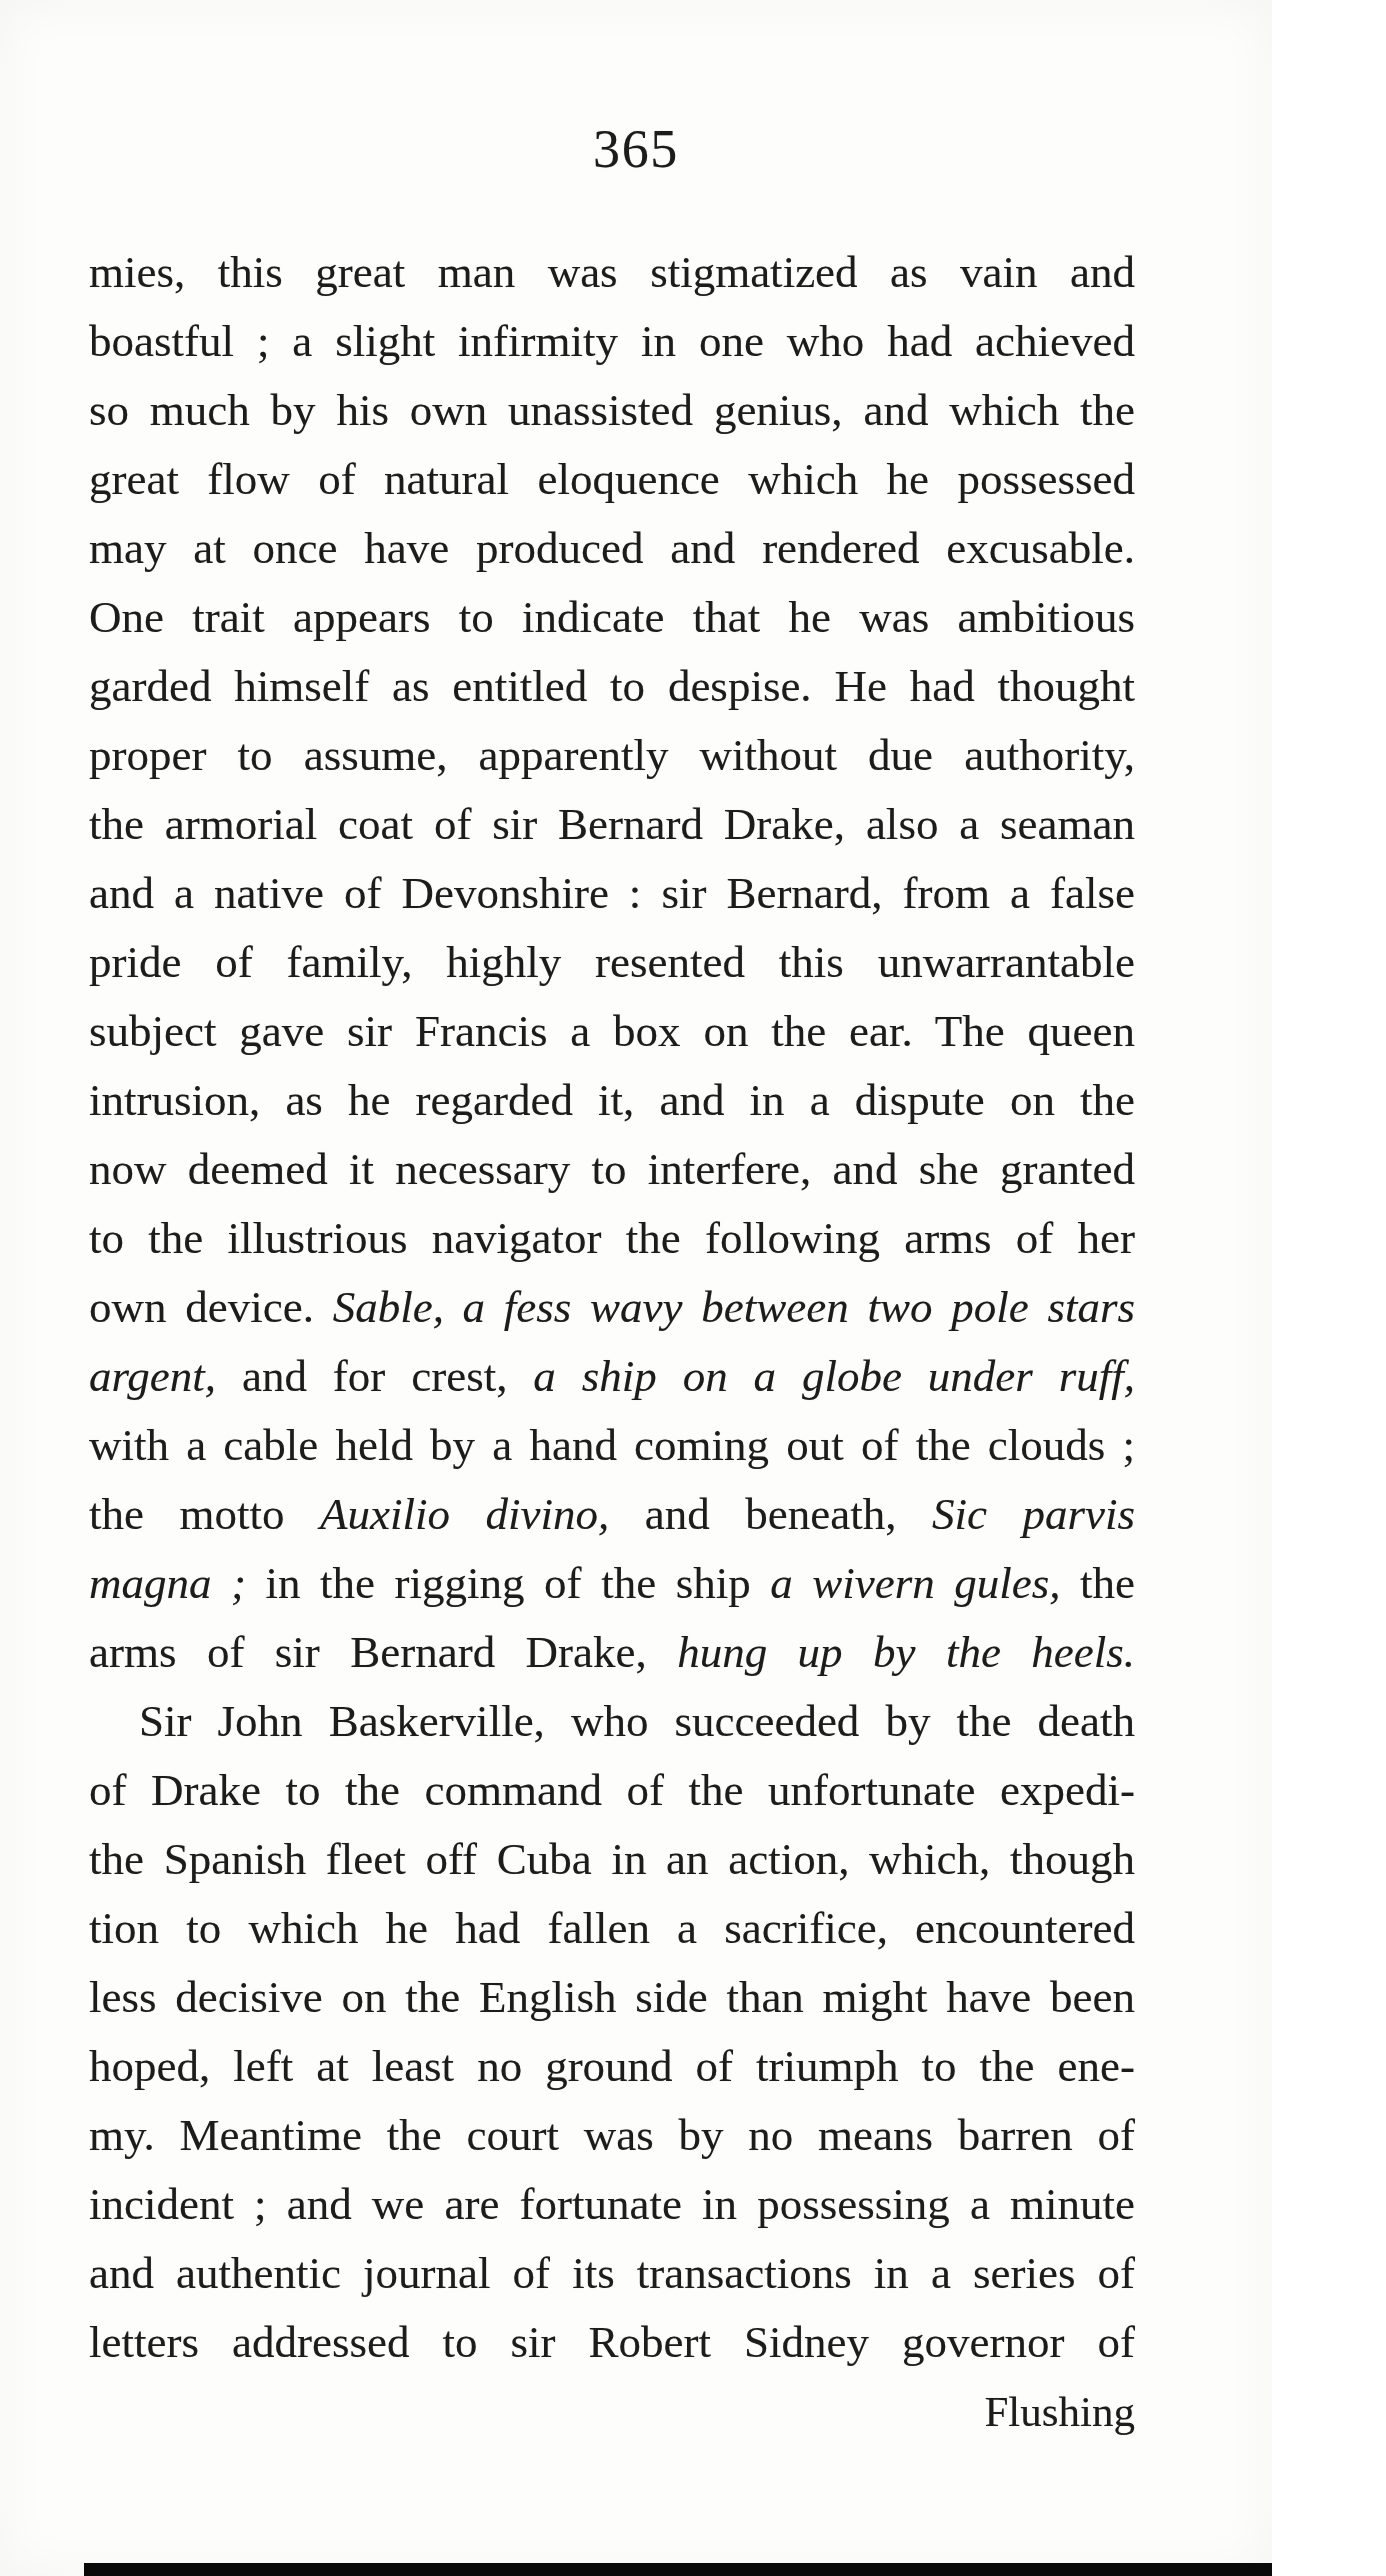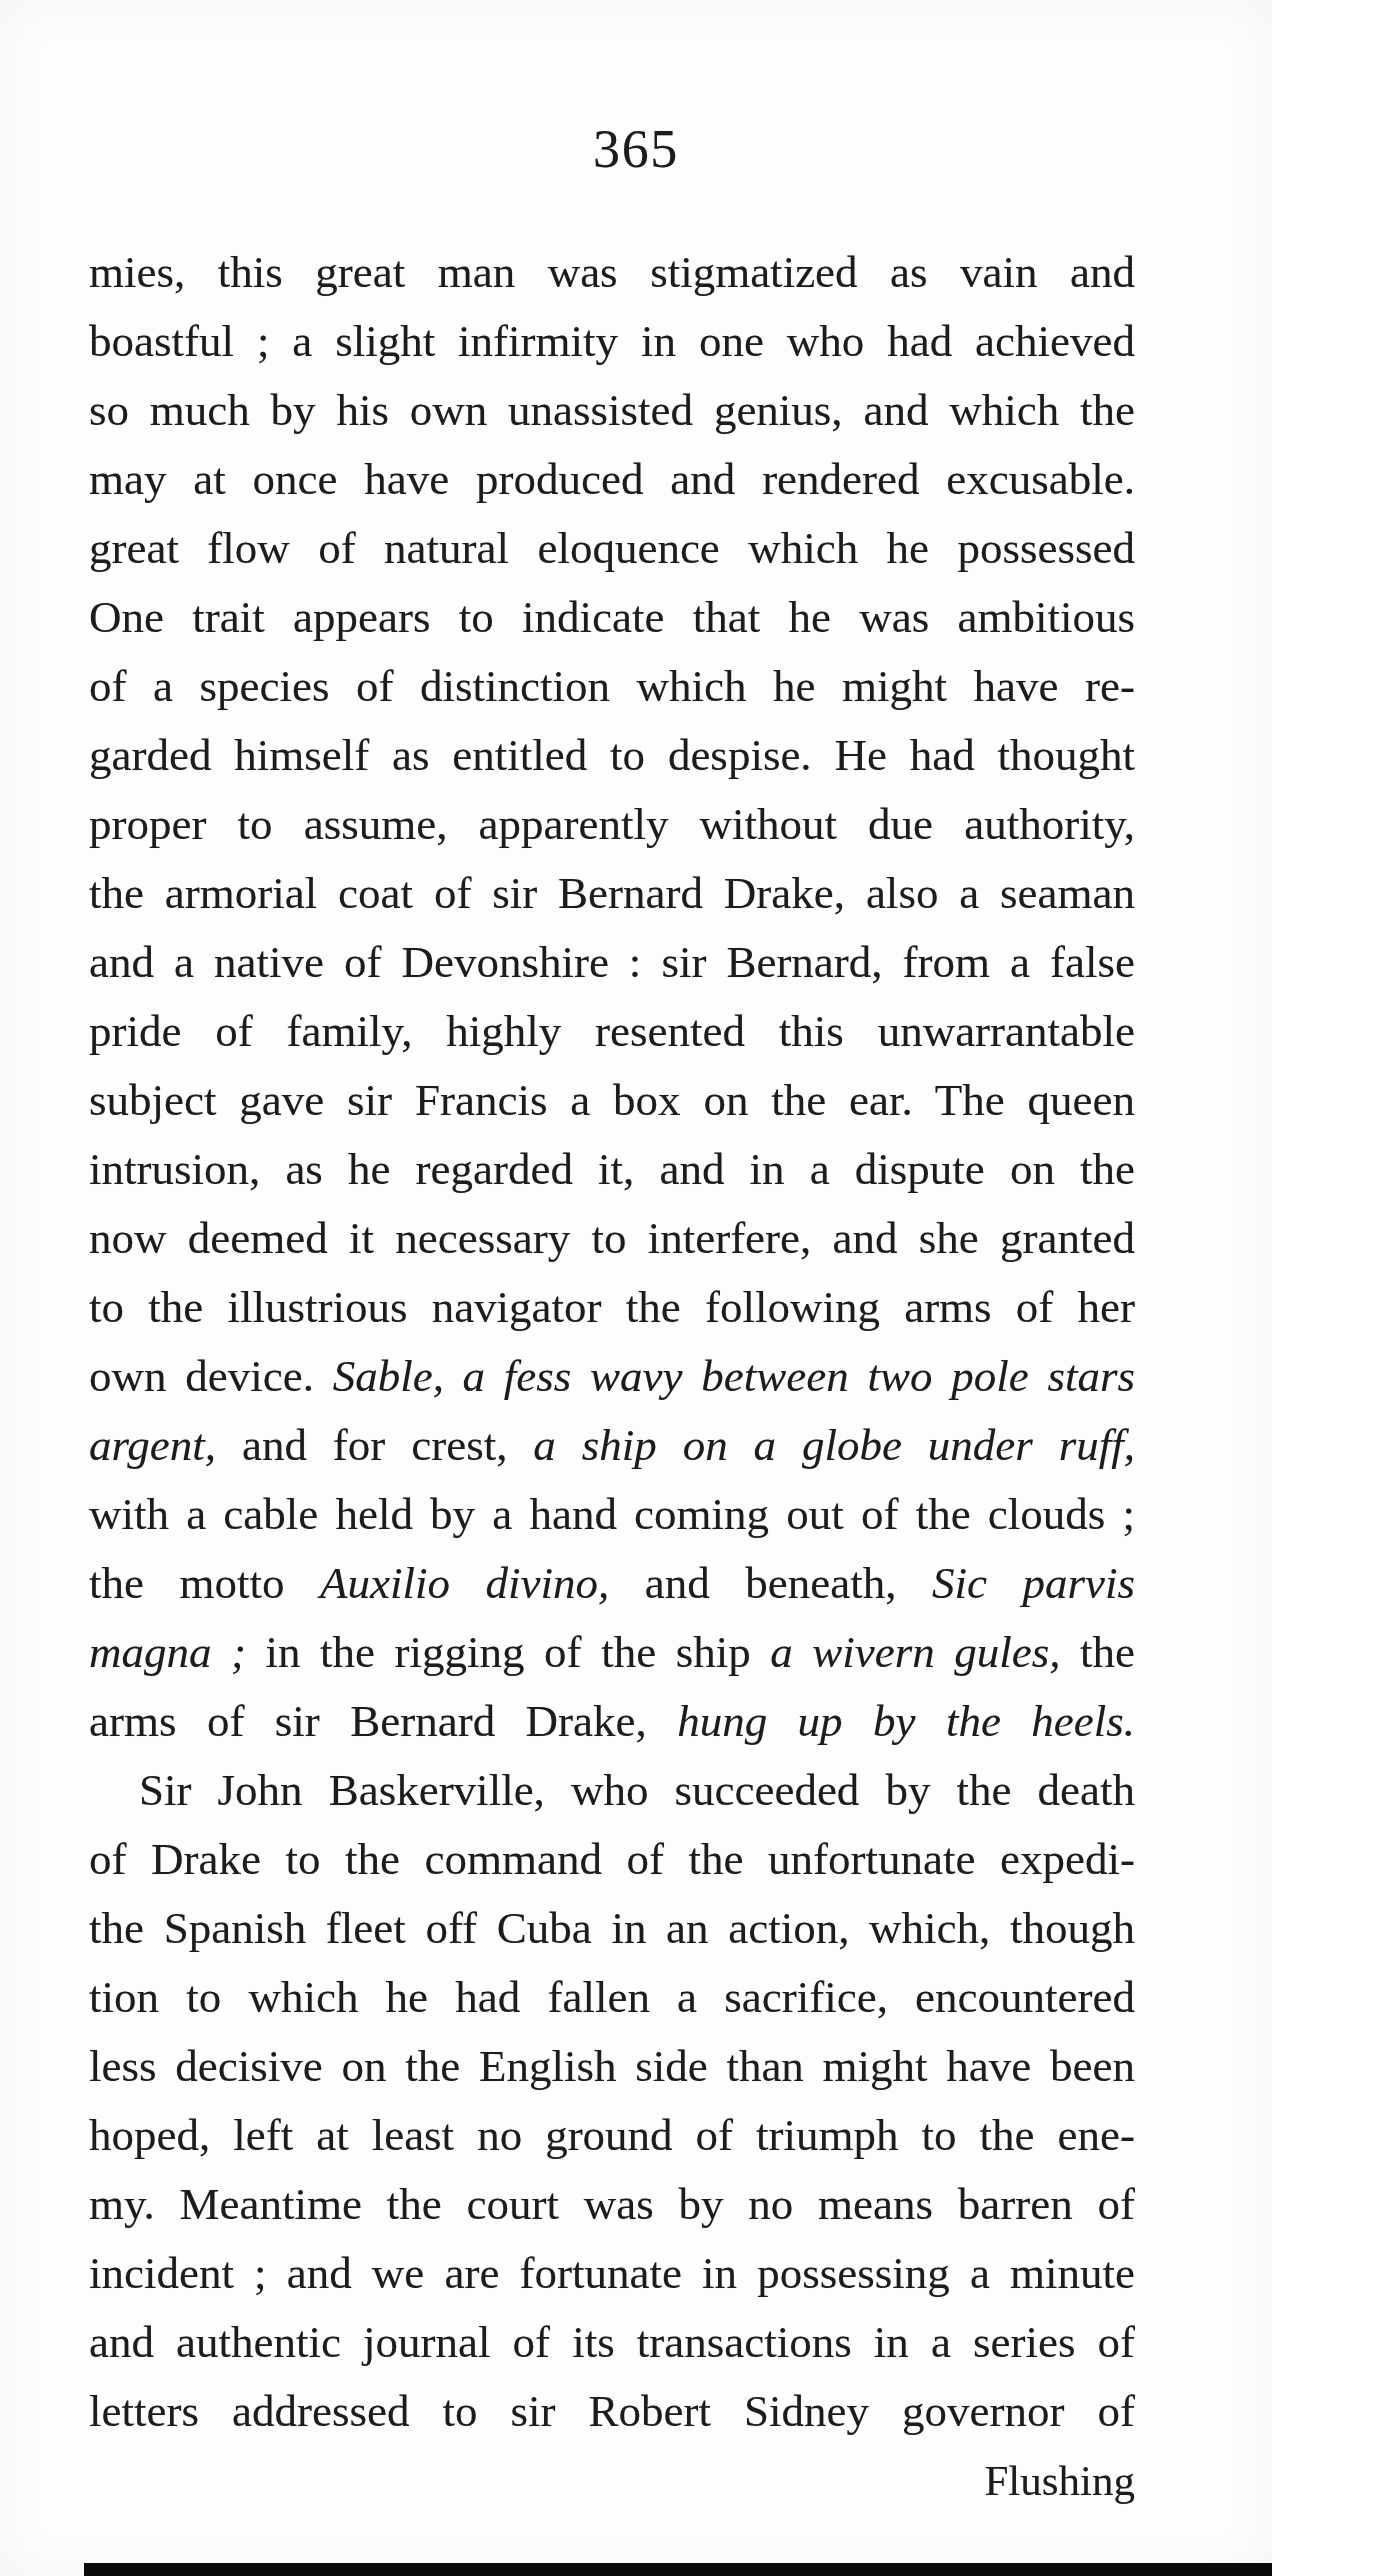--- a/index.html
+++ b/index.html
@@ -64,24 +64,23 @@
 </head>
 <body>
 
 <div class="page">
   <div class="page-number">365</div>
 
   <div class="body-text">
       <div class="line"><span>mies, this great man was stigmatized as vain and</span></div>
       <div class="line"><span>boastful ; a slight infirmity in one who had achieved</span></div>
       <div class="line"><span>so much by his own unassisted genius, and which the</span></div>
+      <div class="line"><span>great flow of natural eloquence which he possessed</span></div>
       <div class="line"><span>may at once have produced and rendered excusable.</span></div>
-      <div class="line"><span>great flow of natural eloquence which he possessed</span></div>
       <div class="line"><span>One trait appears to indicate that he was ambitious</span></div>
-      <div class="line"><span>of a species of distinction which he might have re-</span></div>
       <div class="line"><span>garded himself as entitled to despise. He had thought</span></div>
       <div class="line"><span>proper to assume, apparently without due authority,</span></div>
       <div class="line"><span>the armorial coat of sir Bernard Drake, also a seaman</span></div>
       <div class="line"><span>and a native of Devonshire : sir Bernard, from a false</span></div>
       <div class="line"><span>pride of family, highly resented this unwarrantable</span></div>
       <div class="line"><span>subject gave sir Francis a box on the ear. The queen</span></div>
       <div class="line"><span>intrusion, as he regarded it, and in a dispute on the</span></div>
       <div class="line"><span>now deemed it necessary to interfere, and she granted</span></div>
       <div class="line"><span>to the illustrious navigator the following arms of her</span></div>
       <div class="line"><span>own device. </span><span class="italic">Sable, a fess wavy between two pole stars</span></div>

